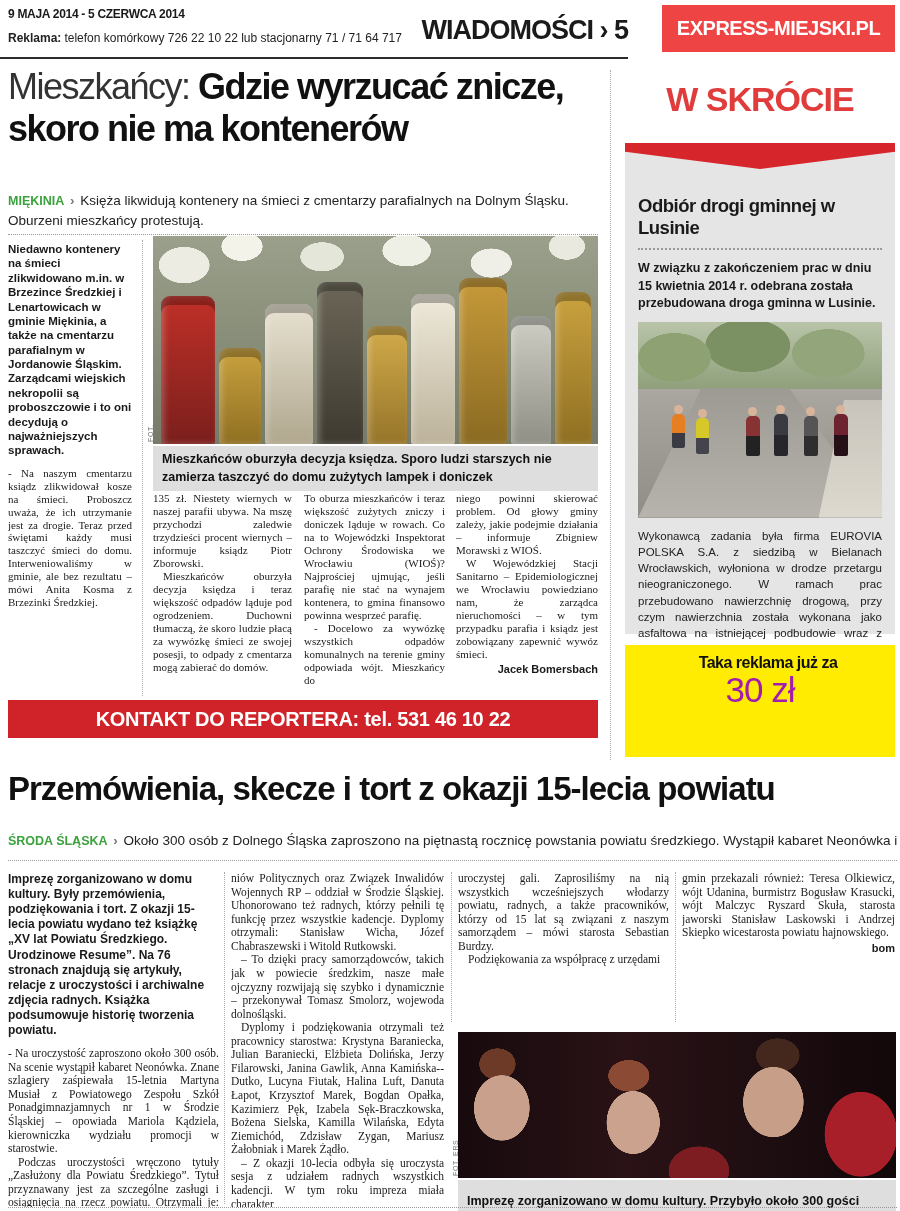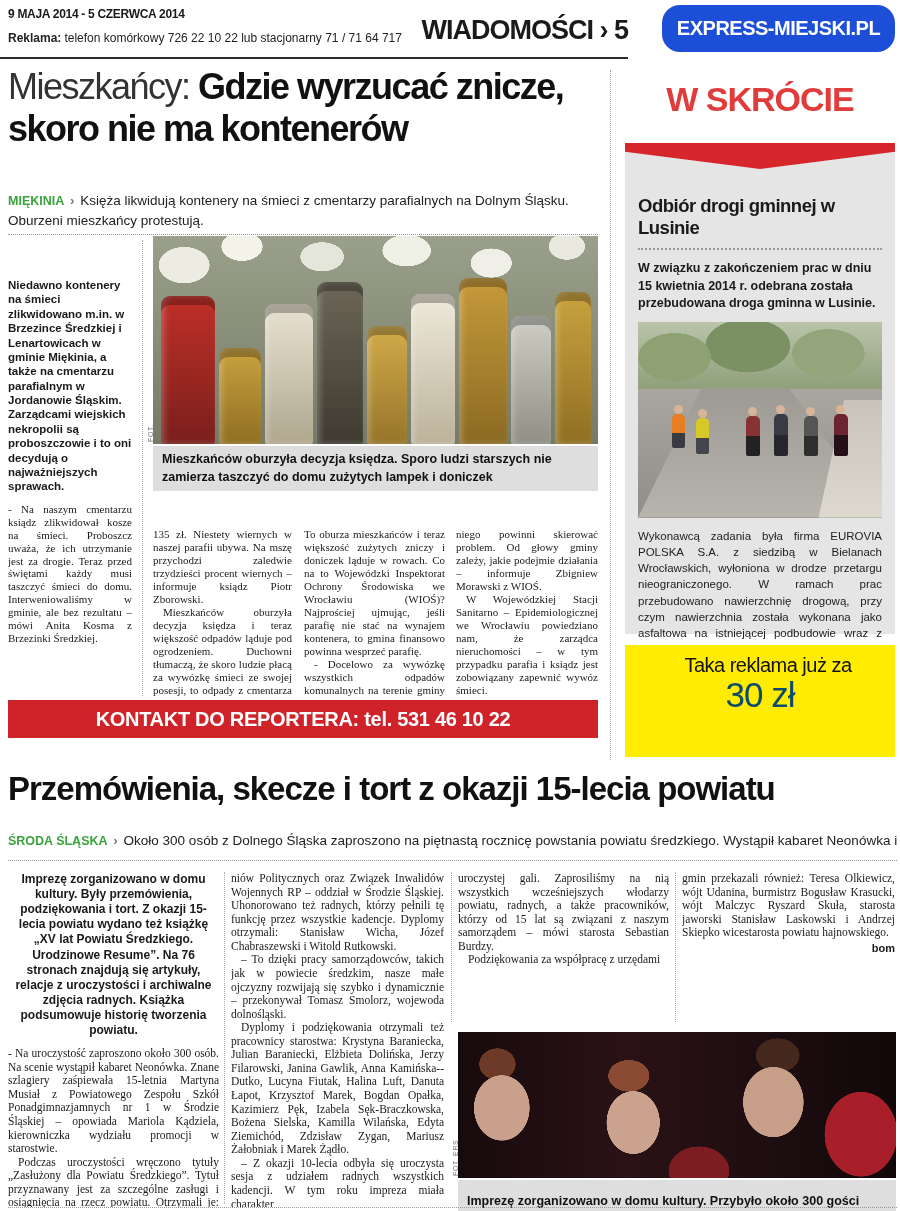--- a/index.html
+++ b/index.html
@@ -7,43 +7,43 @@
   body { width:900px; height:1211px; position:relative; overflow:hidden;
          font-family:"Liberation Sans", sans-serif; color:#1a1a1a; }
   .abs { position:absolute; }
 
   
   .hdr-date { left:8px; top:7px; font-size:12px; font-weight:bold; letter-spacing:-0.3px; }
   .hdr-rek  { left:8px; top:31px; font-size:12px; color:#222; }
   .hdr-rek b { margin-right:3px; }
   .hdr-section { left:360px; top:15px; width:268px; text-align:right; font-size:27px;
                  font-weight:bold; letter-spacing:-1px; }
-  .hdr-brand { left:662px; top:5px; width:233px; height:47px; background:#1d4ed8;
+  .hdr-brand { left:662px; top:5px; width:233px; height:47px; background:#ef4444;
                color:#fff; font-weight:bold; font-size:20px; letter-spacing:-0.5px;
-               text-align:center; line-height:47px;border-radius:18px; }
+               text-align:center; line-height:47px; }
   .hdr-rule { left:0; top:57px; width:628px; border-top:2px solid #2b2b2b; }
 
   
   .a1-h1 { left:8px; top:66px; width:592px; font-size:36px; line-height:1.16;
            letter-spacing:-1.5px; color:#111; }
   .a1-h1 .thin { font-weight:normal; color:#333; }
   .a1-h1 .bold { font-weight:bold; }
   .lead { font-size:13.5px; line-height:1.45; color:#222; }
   .a1-lead { left:8px; top:191px; width:575px; }
   .loc { color:#3ca23e; font-weight:bold; font-size:12.5px; }
   .sep { color:#777; font-weight:bold; padding:0 2px; }
   .dotline { border-top:1.5px dotted #999; }
   .a1-topline { left:8px; top:234px; width:590px; }
 
   .newscol { text-align:justify; overflow:hidden; font-family:"Liberation Serif", serif; }
   .newscol p { margin:0; }
   .newscol p.ind { text-indent:10px; }
   .boldintro { font-family:"Liberation Sans", sans-serif; font-weight:bold;
                font-size:11.5px; line-height:1.25; text-align:left; margin-bottom:9px; }
-  .a1col { font-size:11px; line-height:1.18;margin-top:36px; }
+  .a1col { font-size:11px; line-height:1.18; }
   .a1-col1 { left:8px;  top:242px; width:124px; height:454px; }
   .a1-col2 { left:153px; top:492px; width:139px; height:206px; }
   .a1-col3 { left:304px; top:492px; width:141px; height:206px; }
   .a1-col4 { left:456px; top:492px; width:142px; height:206px; }
   .author { display:block; text-align:right; font-family:"Liberation Sans",sans-serif;
             font-weight:bold; font-size:11px; margin-top:2px; }
   .colsep-v { border-left:1px dotted #aaa; }
   .a1-sep1 { left:142px; top:240px; height:456px; }
   .main-side-sep { left:610px; top:70px; height:690px; }
 
@@ -91,35 +91,35 @@
   .sb-walk { position:absolute; right:0; bottom:0; width:26%; height:60%;
              background:linear-gradient(180deg,#c8c4bb,#ddd9cf);
              clip-path:polygon(40% 0,100% 0,100% 100%,0 100%); }
   .person { position:absolute; border-radius:5px 5px 2px 2px; }
   .phead { position:absolute; width:9px; height:9px; border-radius:50%; background:#d8b49a; }
   .sb-body { font-size:11.5px; line-height:1.42; text-align:justify; margin-top:10px;
              color:#222; }
 
   .sb-ad { left:625px; top:645px; width:270px; height:112px; background:#ffec00;
            text-align:center; padding-top:9px; }
-  .sb-ad .l1 { font-size:20px; font-weight:normal; letter-spacing:-0.5px; color:#111;padding-left:16px; }
-  .sb-ad .l2 { font-size:35px; letter-spacing:-1px; color:#0c4a6e; line-height:1.05; }
+  .sb-ad .l1 { font-size:16px; font-weight:bold; letter-spacing:-0.5px; color:#111;padding-left:16px; }
+  .sb-ad .l2 { font-size:35px; letter-spacing:-1px; color:#a21caf; line-height:1.05; }
   .sb-ad .l3 { font-size:19px; font-weight:bold; color:#d91f26; letter-spacing:-0.5px; margin-top:3px; }
 
   
   .a2-h1 { left:8px; top:770px; width:890px; font-size:33px; font-weight:bold;
            letter-spacing:-1px; color:#111; white-space:nowrap; }
   .a2-lead { left:8px; top:831px; width:889px; white-space:nowrap; }
   .a2-topline { left:8px; top:860px; width:889px; }
   .a2col { font-size:11.5px; line-height:1.18; }
   .a2-col1 { left:8px;   top:872px; width:211px; height:335px; }
   .a2-col2 { left:231px; top:872px; width:213px; height:335px; }
   .a2-col3 { left:458px; top:872px; width:211px; height:156px; }
   .a2-col4 { left:682px; top:872px; width:213px; height:156px; }
-  .a2-boldintro { font-size:12px; line-height:1.26;text-align:center; }
+  .a2-boldintro { font-size:12px; line-height:1.26; }
   .a2-sep1 { left:224px; top:872px; height:332px; }
   .a2-sep2 { left:451px; top:872px; height:150px; }
   .a2-sep3 { left:675px; top:872px; height:150px; }
 
   .a2-photo { left:458px; top:1032px; width:438px; height:146px;
      background:
        radial-gradient(46px 54px at 10% 52%, #c9a08b 60%, transparent 61%),
        radial-gradient(30px 26px at 9% 22%, #6e3a28 60%, transparent 61%),
        radial-gradient(44px 52px at 40% 62%, #caa28d 60%, transparent 61%),
        radial-gradient(34px 26px at 39% 30%, #8a4a33 60%, transparent 61%),

